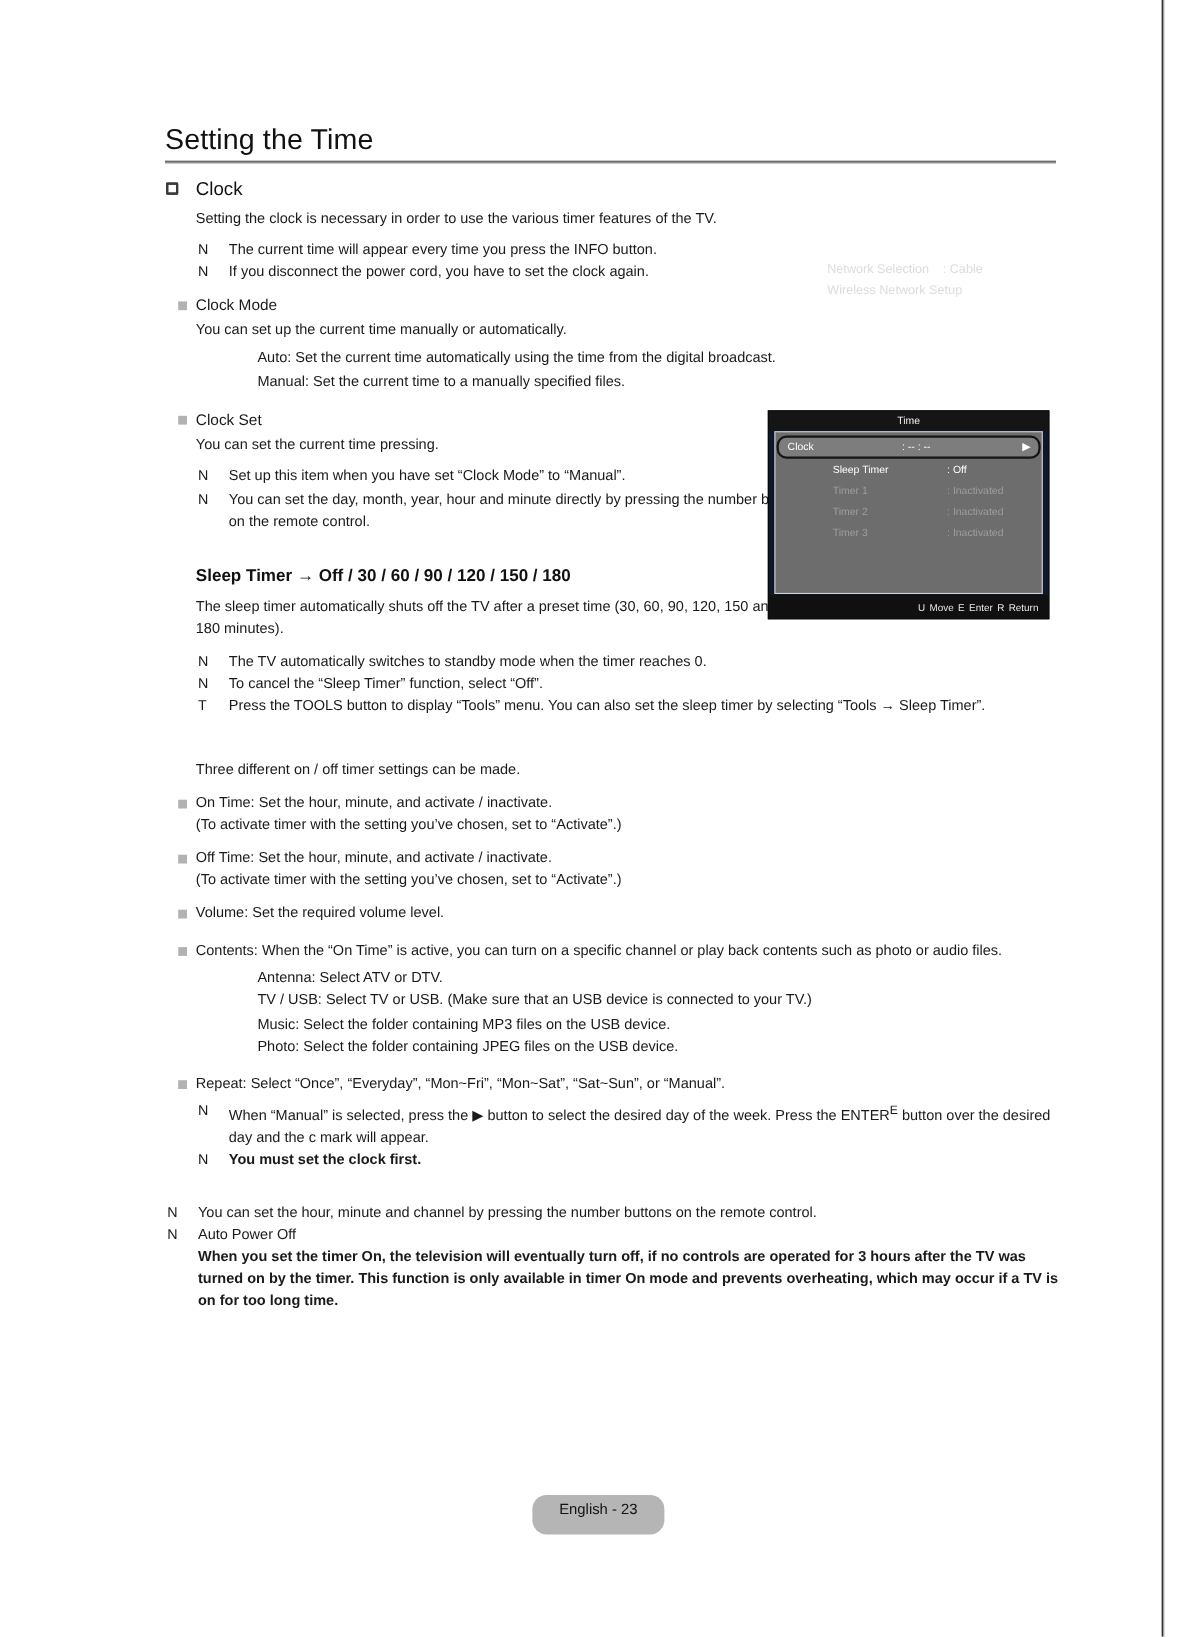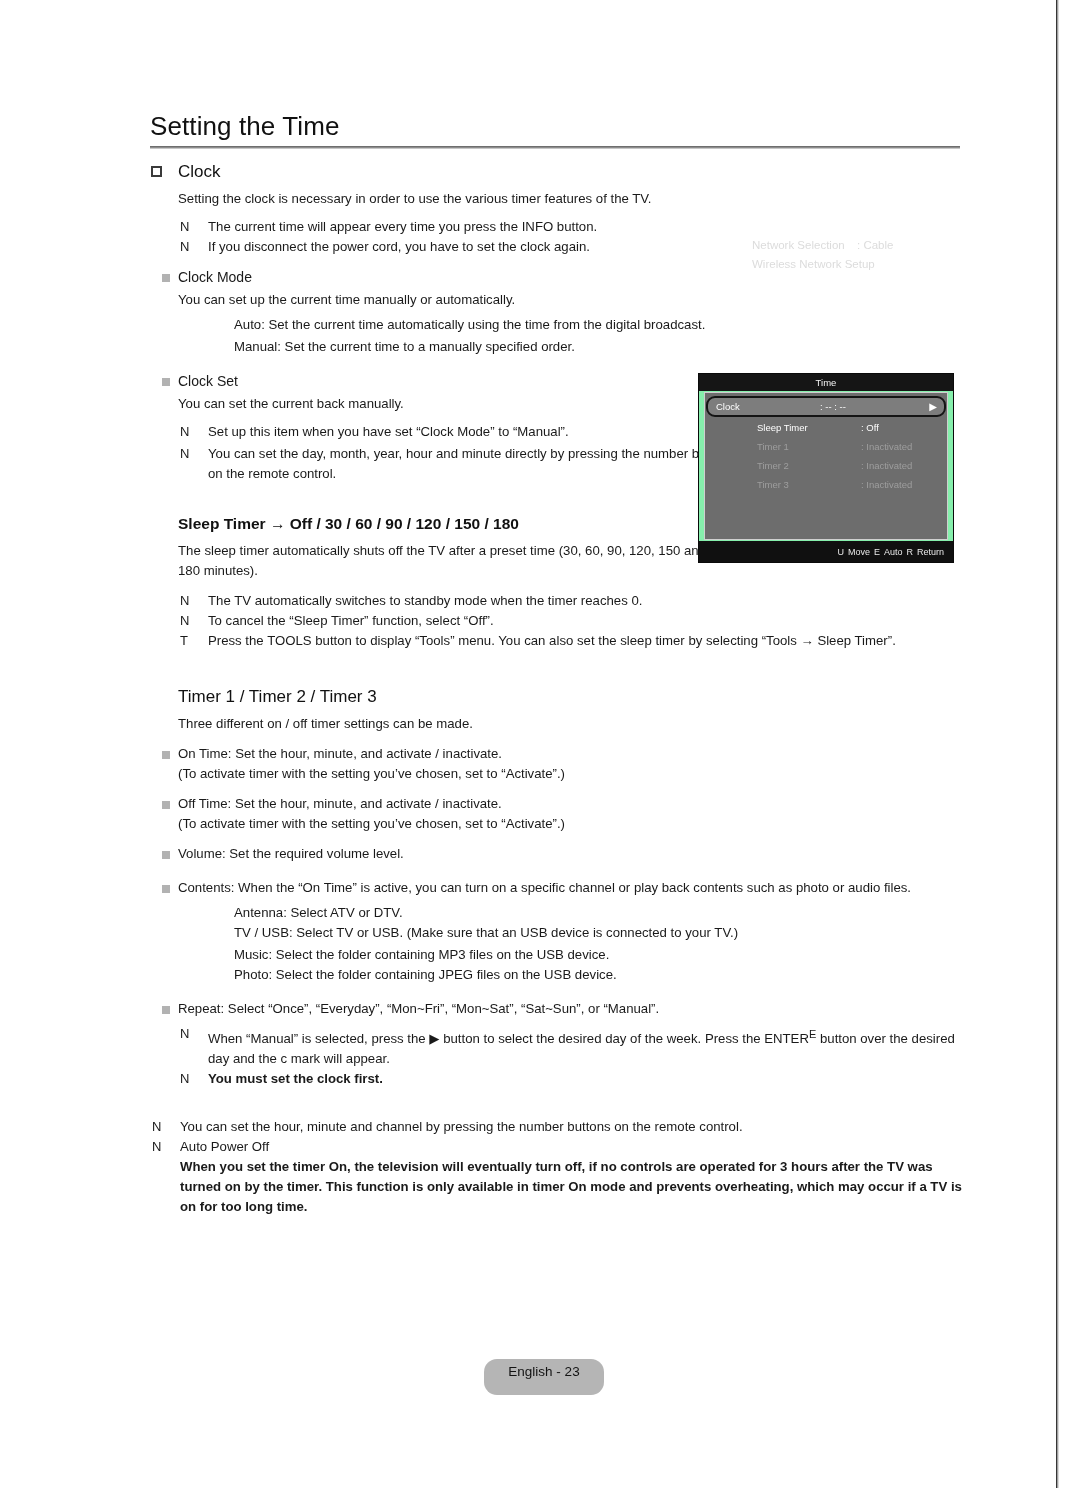--- a/index.html
+++ b/index.html
@@ -154,21 +154,21 @@
     letter-spacing: 0;
   }
 
   
   .osd {
     position: absolute;
     left: 698px;
     top: 373px;
     width: 256px;
     height: 190px;
-    background: #86efac;
+    background: #0f172a;
     box-sizing: border-box;
     font-size: 9.5px;
     color: #ffffff;
     border: 1px solid #0a0a0a;
   }
   .osd-title {
     height: 17px;
     line-height: 17px;
     text-align: center;
     font-size: 9.5px;
@@ -282,30 +282,30 @@
 
     <div class="sqrow">
       <span class="marker-fsq"></span>
       <span class="sqtext sqhead">Clock Mode</span>
     </div>
     <div class="sp-2"></div>
     <div class="p-indent1">You can set up the current time manually or automatically.</div>
     <div class="sp-5"></div>
     <div class="p-indent2 narrow2">Auto: Set the current time automatically using the time from the digital broadcast.</div>
     <div class="sp-2"></div>
-    <div class="p-indent2 narrow2">Manual: Set the current time to a manually specified order.</div>
+    <div class="p-indent2 narrow2">Manual: Set the current time to a manually specified files.</div>
 
     <div class="sp-14"></div>
 
     <div class="sqrow">
       <span class="marker-fsq"></span>
       <span class="sqtext sqhead">Clock Set</span>
     </div>
     <div class="sp-2"></div>
-    <div class="p-indent1">You can set the current back manually.</div>
+    <div class="p-indent1">You can set the current time pressing.</div>
     <div class="sp-8"></div>
 
     <div class="nrow">
       <span class="marker-n">N</span>
       <span class="ntext">Set up this item when you have set “Clock Mode” to “Manual”.</span>
     </div>
     <div class="sp-2"></div>
     <div class="nrow">
       <span class="marker-n">N</span>
       <span class="ntext narrow2">You can set the day, month, year, hour and minute directly by pressing the number buttons on the remote control.</span>
@@ -329,24 +329,20 @@
       <span class="marker-n">N</span>
       <span class="ntext">To cancel the “Sleep Timer” function, select “Off”.</span>
     </div>
     <div class="nrow">
       <span class="marker-n">T</span>
       <span class="ntext">Press the TOOLS button to display “Tools” menu. You can also set the sleep timer by selecting “Tools → Sleep Timer”.</span>
     </div>
 
     <div class="sp-34"></div>
 
-    <div class="h1row">
-      <span class="marker-sq"></span>
-      <span class="h1text">Timer 1 / Timer 2 / Timer 3</span>
-    </div>
     <div class="sp-5"></div>
     <div class="p-indent1">Three different on / off timer settings can be made.</div>
 
     <div class="sp-10"></div>
 
     <div class="sqrow">
       <span class="marker-fsq"></span>
       <span class="sqtext">On Time: Set the hour, minute, and activate / inactivate.</span>
       <span class="sqtext">(To activate timer with the setting you’ve chosen, set to “Activate”.)</span>
     </div>
@@ -436,20 +432,20 @@
       </div>
       <div class="osd-item dim">
         <span class="oi-label">Timer 3</span>
         <span class="oi-value">: Inactivated</span>
         <span class="oi-arrow"></span>
       </div>
     </div>
 
     <div class="osd-footer">
       <span><span class="fkey">U</span><span>Move</span></span>
-      <span><span class="fkey">E</span><span>Auto</span></span>
+      <span><span class="fkey">E</span><span>Enter</span></span>
       <span><span class="fkey">R</span><span>Return</span></span>
     </div>
   </div>
 
   <div class="page-badge">English - 23</div>
 
 </div>
 
 </body></html>

